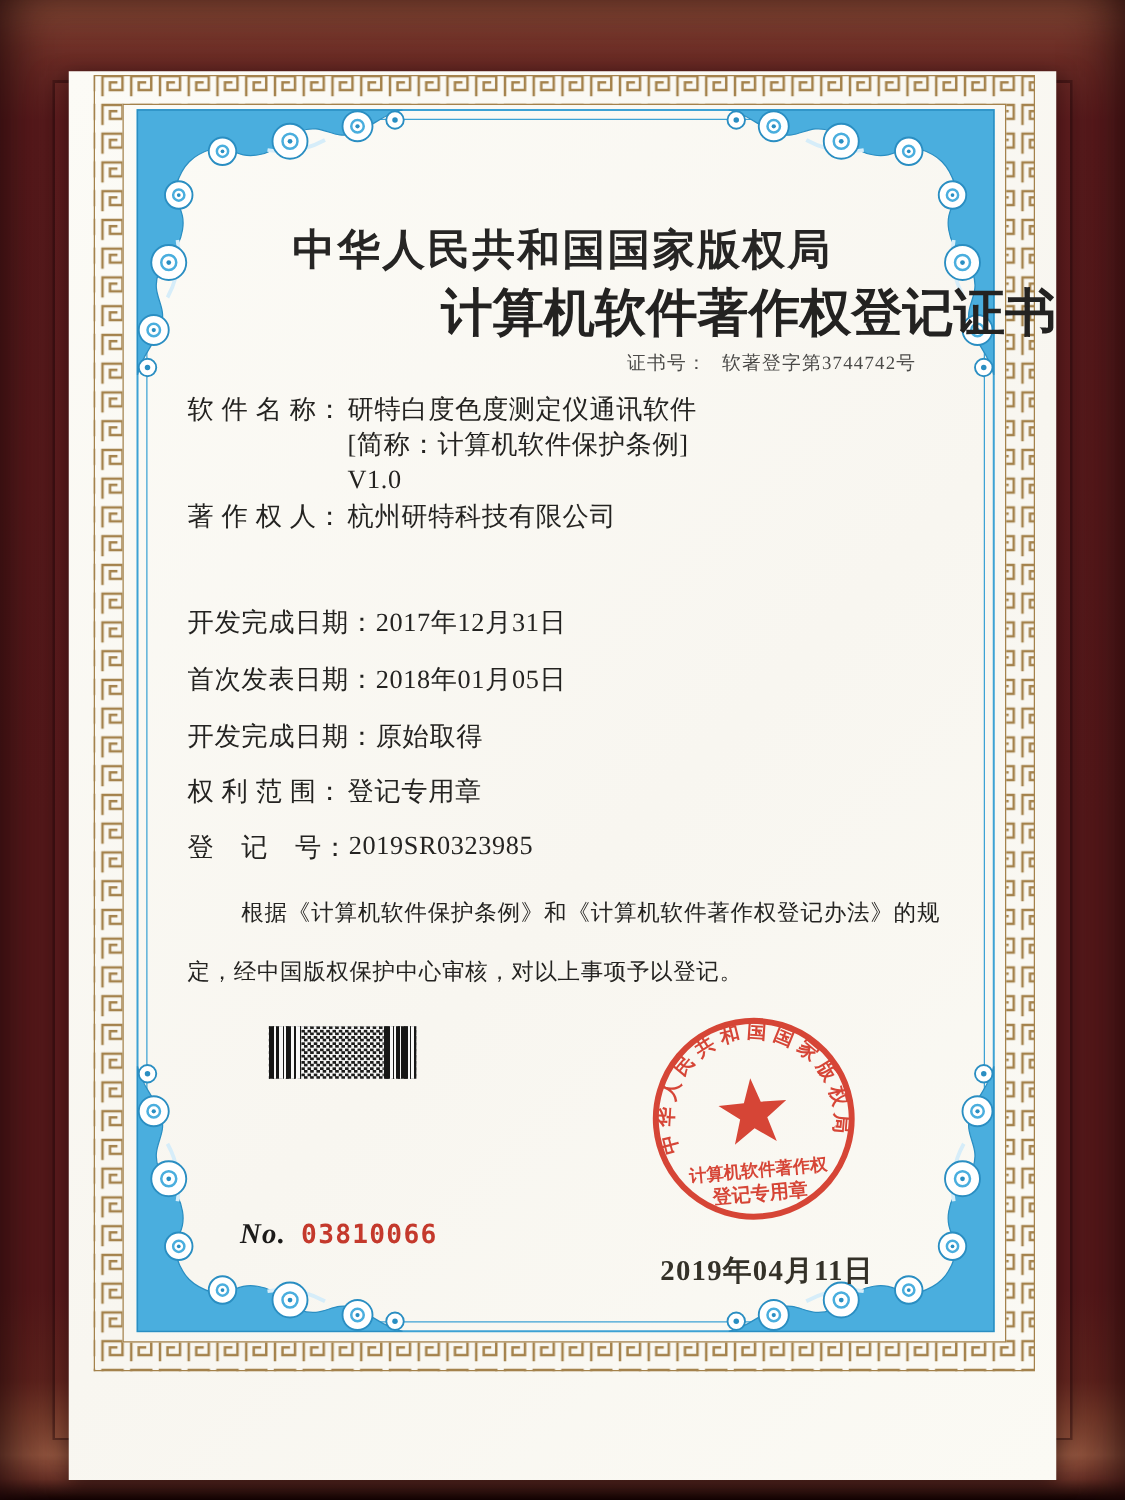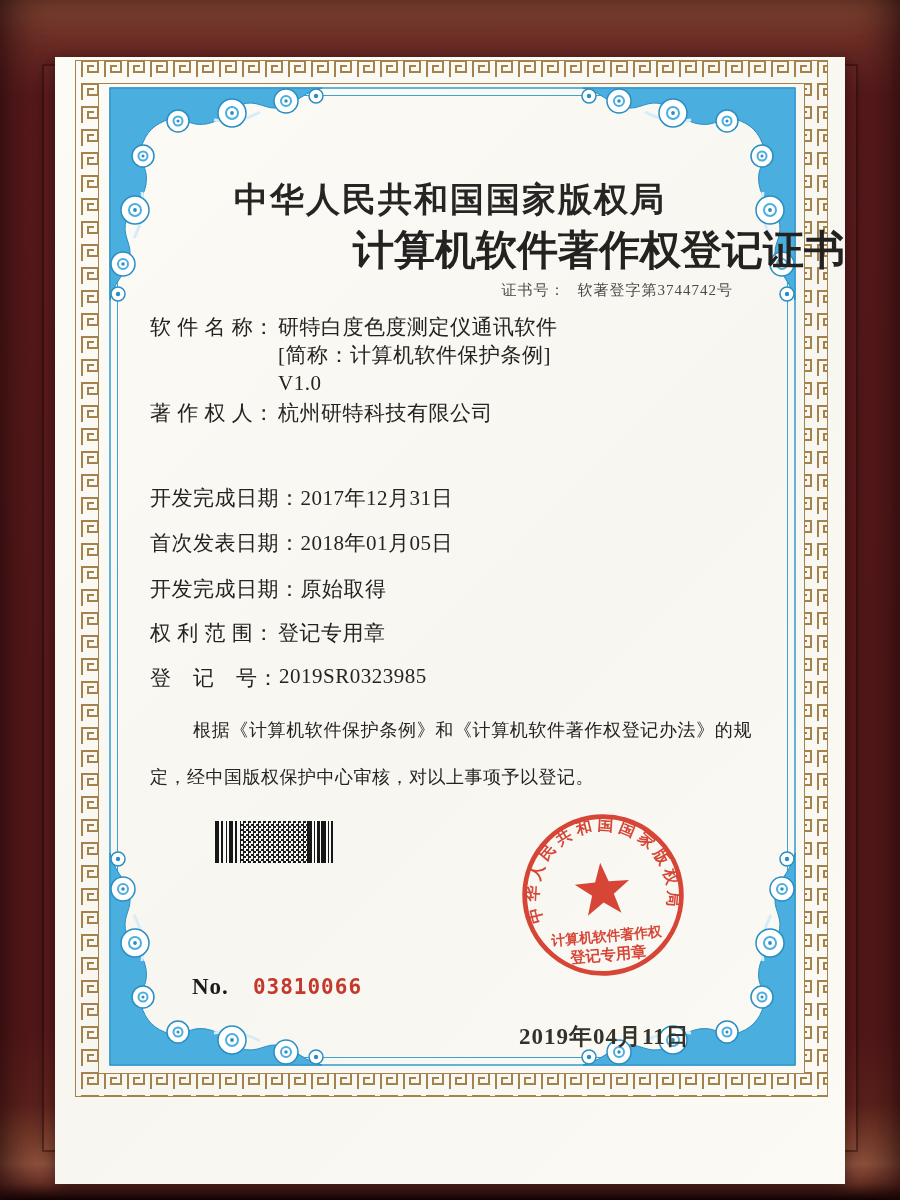--- a/index.html
+++ b/index.html
@@ -77,27 +77,27 @@
     background-position:0 0, 100% 0, 26px 0;
     background-repeat:no-repeat,no-repeat,repeat;
   }
 
   .seal{
     position:absolute;left:462px;top:752px;width:172px;height:172px;
     mix-blend-mode:multiply;opacity:.93;transform:rotate(-5deg);
     z-index:3;
   }
   .date{
-    position:absolute;left:464px;top:964px;width:180px;text-align:left;
+    position:absolute;left:464px;top:944px;width:180px;text-align:right;
     font-size:23px;font-weight:700;letter-spacing:1px;color:#343128;z-index:2;
   }
   .serial{
     position:absolute;left:137px;top:917px;font-size:23px;color:#1c1b1a;z-index:2;
   }
-  .serial .no{font-weight:700;letter-spacing:1px;margin-right:24px;}
+  .serial .no{font-weight:700;letter-spacing:1px;margin-right:12px;font-style:italic;}
   .serial .num{
     font-family:"DejaVu Sans Mono","Liberation Mono",monospace;
     font-size:21px;color:#c4392c;letter-spacing:1px;font-weight:700;text-align:right;
   }
 </style>
 </head>
 <body>
 
 <div class="scene">
   <div class="frame-step"></div>

